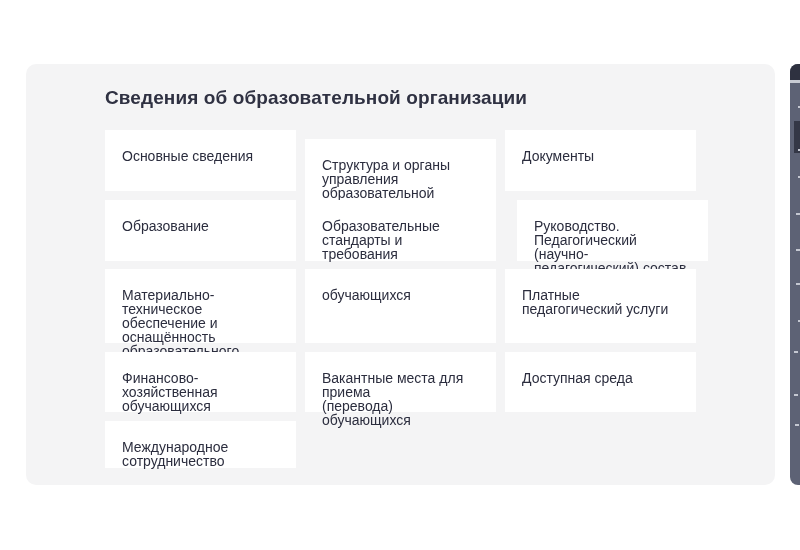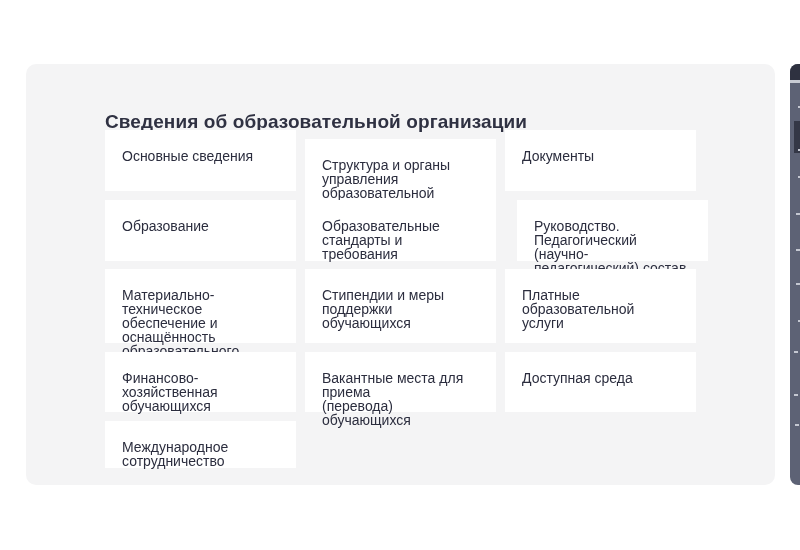--- a/index.html
+++ b/index.html
@@ -17,21 +17,20 @@
       border-radius: 10px;
     }
     .page-title {
       position: absolute;
       left: 79px; top: 23px;
       font-size: 19px;
       font-weight: bold;
       color: #2f3142;
       letter-spacing: 0.1px;
       white-space: nowrap;
-      margin-top: 24px;
     }
     .grid {
       position: absolute;
       left: 79px; top: 66px;
     }
     .card {
       position: absolute;
       background: #ffffff;
       padding: 19px 17px 0 17px;
       font-size: 14px;
@@ -94,25 +93,24 @@
       <span>Руководство. Педагогический (научно-</span>
       <span>педагогический) состав</span>
     </a>
 
     <a class="card" style="left:0;top:139px;width:191px;height:74px;">
       <span>Материально-техническое</span>
       <span>обеспечение и оснащённость</span>
       <span>образовательного процесса</span>
     </a>
     <a class="card" style="left:200px;top:139px;width:191px;height:74px;">
-      <span>Стипендии и меры поддержки</span>
       <span>обучающихся</span>
     </a>
     <a class="card" style="left:400px;top:139px;width:191px;height:74px;">
-      <span>Платные образовательной услуги</span>
+      <span>Платные педагогический услуги</span>
     </a>
 
     <a class="card" style="left:0;top:222px;width:191px;height:60px;">
       <span>Финансово-хозяйственная</span>
       <span>обучающихся</span>
     </a>
     <a class="card" style="left:200px;top:222px;width:191px;height:60px;">
       <span>Вакантные места для приема</span>
       <span>(перевода) обучающихся</span>
     </a>

